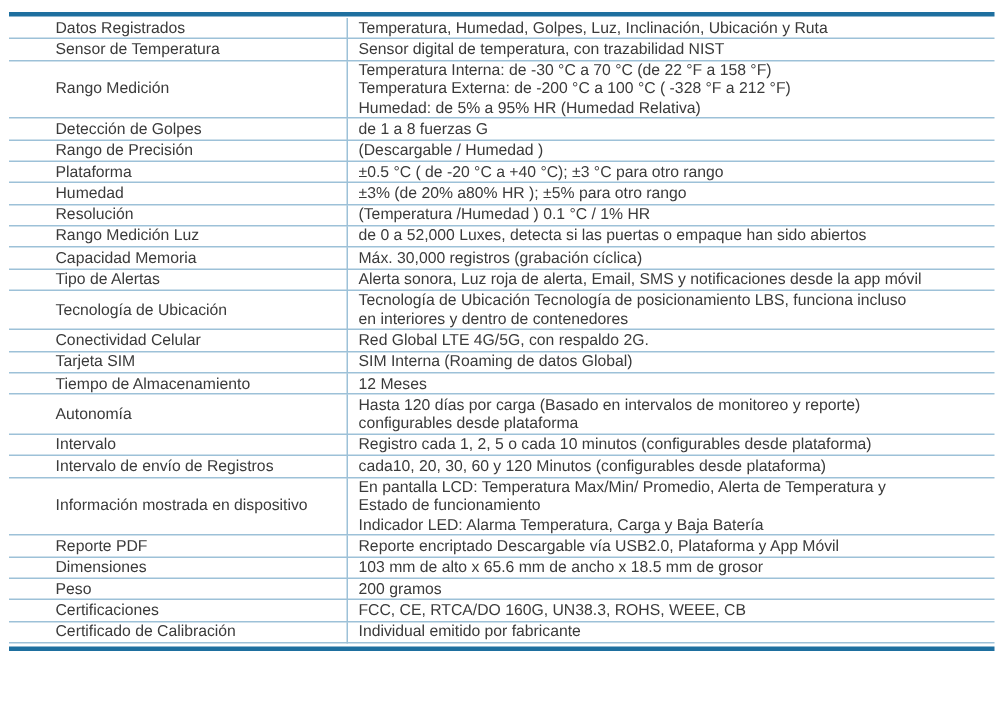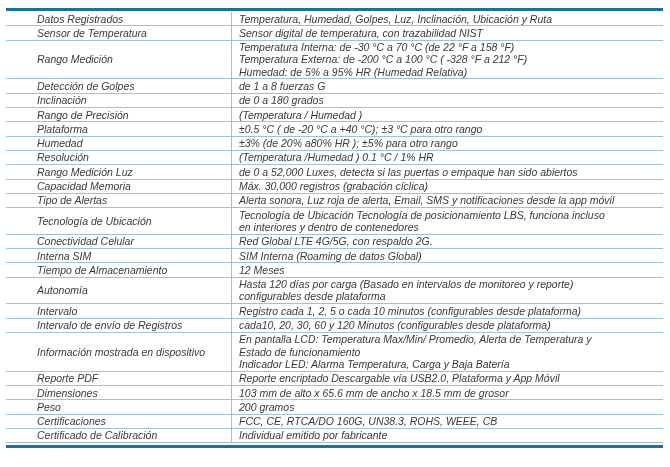--- a/index.html
+++ b/index.html
@@ -8,21 +8,20 @@
     --text_color:#3a3a3a;
   }
   *{margin:0;padding:0;box-sizing:border-box;}
   html,body{width:670px;height:467px;background:#ffffff;overflow:hidden;}
   body{font-family:"Liberation Sans","DejaVu Sans",sans-serif;font-size:10.5px;color:var(--text_color);}
   .spec-wrap{
     margin:8px 7px 0 6px;
     border-top:3px solid var(--border_heavy);
     border-bottom:3px solid var(--border_heavy);
     padding:1px 0 2px 0;
-    font-style:italic;
   }
   table.spec{
     width:100%;
     border-collapse:separate;
     border-spacing:0;
     table-layout:fixed;
   }
   td{
     padding:0.5px 4px;
     line-height:12.3px;
@@ -58,26 +57,22 @@
         <td class="label">Rango Medición</td>
         <td class="value">Temperatura Interna: de -30 °C a 70 °C (de 22 °F a 158 °F)
 Temperatura Externa: de -200 °C a 100 °C ( -328 °F a 212 °F)
 Humedad: de 5% a 95% HR (Humedad Relativa)</td>
       </tr>
       <tr>
         <td class="label">Detección de Golpes</td>
         <td class="value">de 1 a 8 fuerzas G</td>
       </tr>
       <tr>
-        <td class="label">Inclinación</td>
-        <td class="value">de 0 a 180 grados</td>
-      </tr>
-      <tr>
         <td class="label">Rango de Precisión</td>
-        <td class="value">(Temperatura / Humedad )</td>
+        <td class="value">(Descargable / Humedad )</td>
       </tr>
       <tr>
         <td class="label">Plataforma</td>
         <td class="value">±0.5 °C ( de -20 °C a +40 °C); ±3 °C para otro rango</td>
       </tr>
       <tr>
         <td class="label">Humedad</td>
         <td class="value">±3% (de 20% a80% HR ); ±5% para otro rango</td>
       </tr>
       <tr>
@@ -99,21 +94,21 @@
       <tr>
         <td class="label">Tecnología de Ubicación</td>
         <td class="value">Tecnología de Ubicación Tecnología de posicionamiento LBS, funciona incluso
 en interiores y dentro de contenedores</td>
       </tr>
       <tr>
         <td class="label">Conectividad Celular</td>
         <td class="value">Red Global LTE 4G/5G, con respaldo 2G.</td>
       </tr>
       <tr>
-        <td class="label">Interna SIM</td>
+        <td class="label">Tarjeta SIM</td>
         <td class="value">SIM Interna (Roaming de datos Global)</td>
       </tr>
       <tr>
         <td class="label">Tiempo de Almacenamiento</td>
         <td class="value">12 Meses</td>
       </tr>
       <tr>
         <td class="label">Autonomía</td>
         <td class="value">Hasta 120 días por carga (Basado en intervalos de monitoreo y reporte)
 configurables desde plataforma</td>

